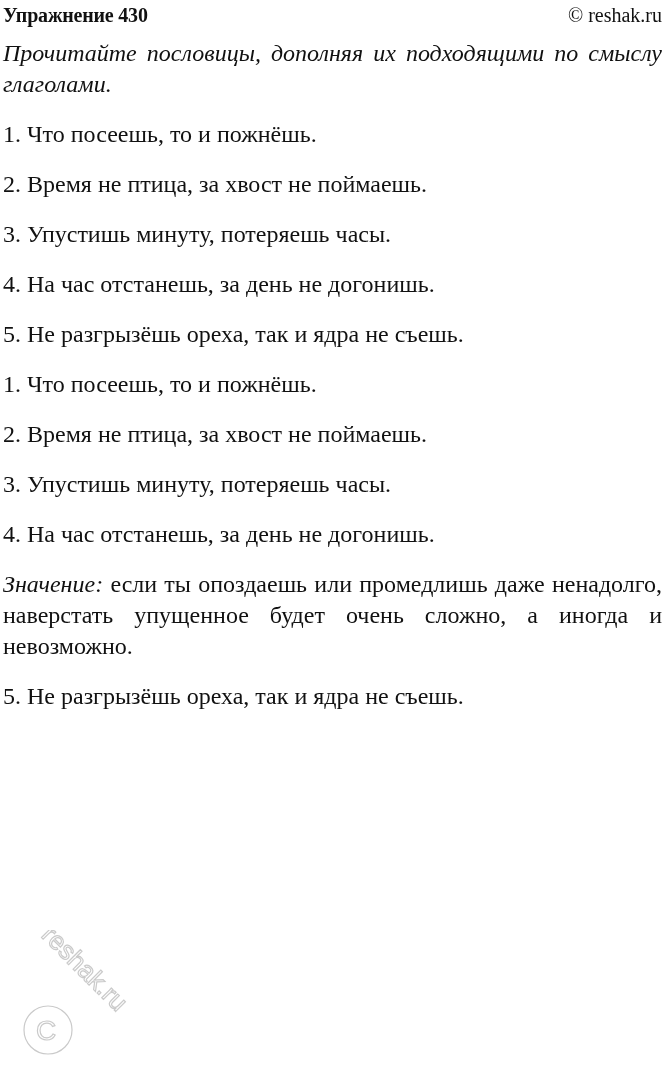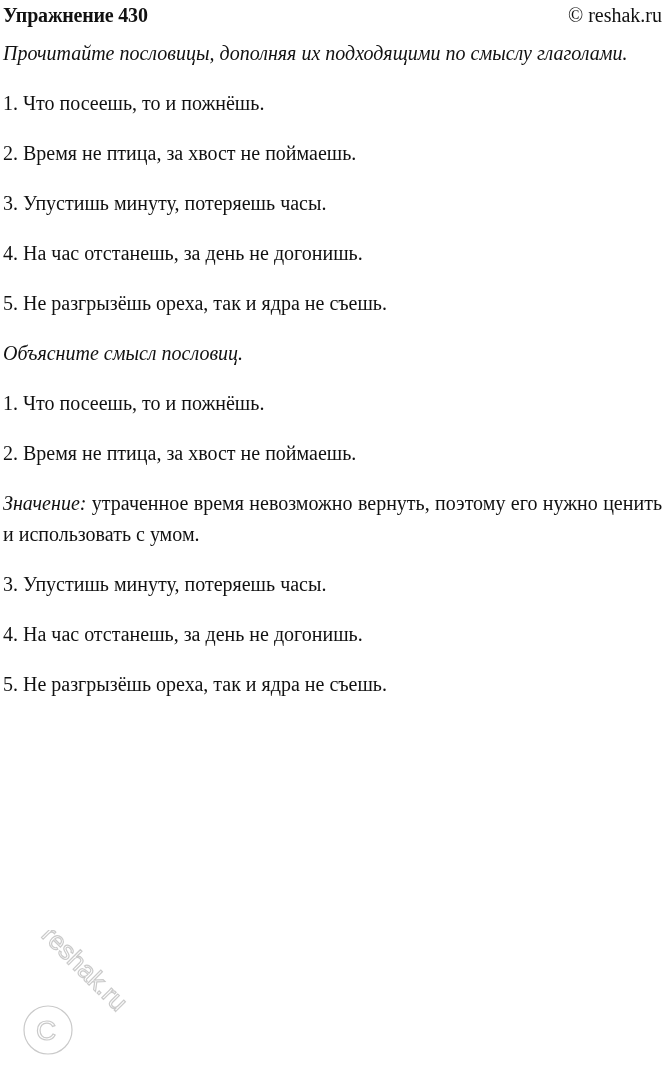--- a/index.html
+++ b/index.html
@@ -34,21 +34,21 @@
     .copyright {
       font-size: 20px;
       line-height: 22px;
       margin-left: 37px;
     }
     .content {
       position: absolute;
       top: 38px;
       left: 3px;
       right: 3px;
-      font-size: 20px;
+      font-size: 24px;
       line-height: 31px;
     }
     p {
       margin: 0;
       text-align: justify;
     }
     .instruction {
       font-style: italic;
       margin-bottom: 19px;
     }
@@ -80,30 +80,29 @@
 
 <div class="content">
   <p class="instruction">Прочитайте пословицы, дополняя их подходящими по смыслу глаголами.</p>
 
   <p class="proverb">1. Что посеешь, то и пожнёшь.</p>
   <p class="proverb">2. Время не птица, за хвост не поймаешь.</p>
   <p class="proverb">3. Упустишь минуту, потеряешь часы.</p>
   <p class="proverb">4. На час отстанешь, за день не догонишь.</p>
   <p class="proverb">5. Не разгрызёшь ореха, так и ядра не съешь.</p>
 
-  <p class="instruction">Объясните смысл пословиц.</p>
 
   <p class="proverb">1. Что посеешь, то и пожнёшь.</p>
 
   <p class="proverb">2. Время не птица, за хвост не поймаешь.</p>
-  <p class="meaning"><span class="label">Значение:</span> <span>утраченное время невозможно вернуть, поэтому его нужно ценить и использовать с умом.</span></p>
 
   <p class="proverb">3. Упустишь минуту, потеряешь часы.</p>
 
   <p class="proverb">4. На час отстанешь, за день не догонишь.</p>
+  <p class="meaning"><span class="label">Значение:</span> <span>если ты опоздаешь или промедлишь даже ненадолго, наверстать упущенное будет очень сложно, а иногда и невозможно.</span></p>
 
   <p class="proverb">5. Не разгрызёшь ореха, так и ядра не съешь.</p>
 </div>
 
 <svg class="watermark" viewBox="0 0 150 130" xmlns="http://www.w3.org/2000/svg">
   <g fill="none" stroke="#bdbdbd" stroke-width="1.2" opacity="0.8">
     <circle cx="38" cy="100" r="24"></circle>
     <text x="26" y="110" font-family="Liberation Sans, sans-serif" font-size="28" fill="none" stroke="#bdbdbd" stroke-width="1.2">C</text>
     <text x="8" y="40" font-family="Liberation Sans, sans-serif" font-size="26" fill="none" stroke="#bdbdbd" stroke-width="1.2" transform="rotate(45 60 50)">reshak.ru</text>
   </g>

